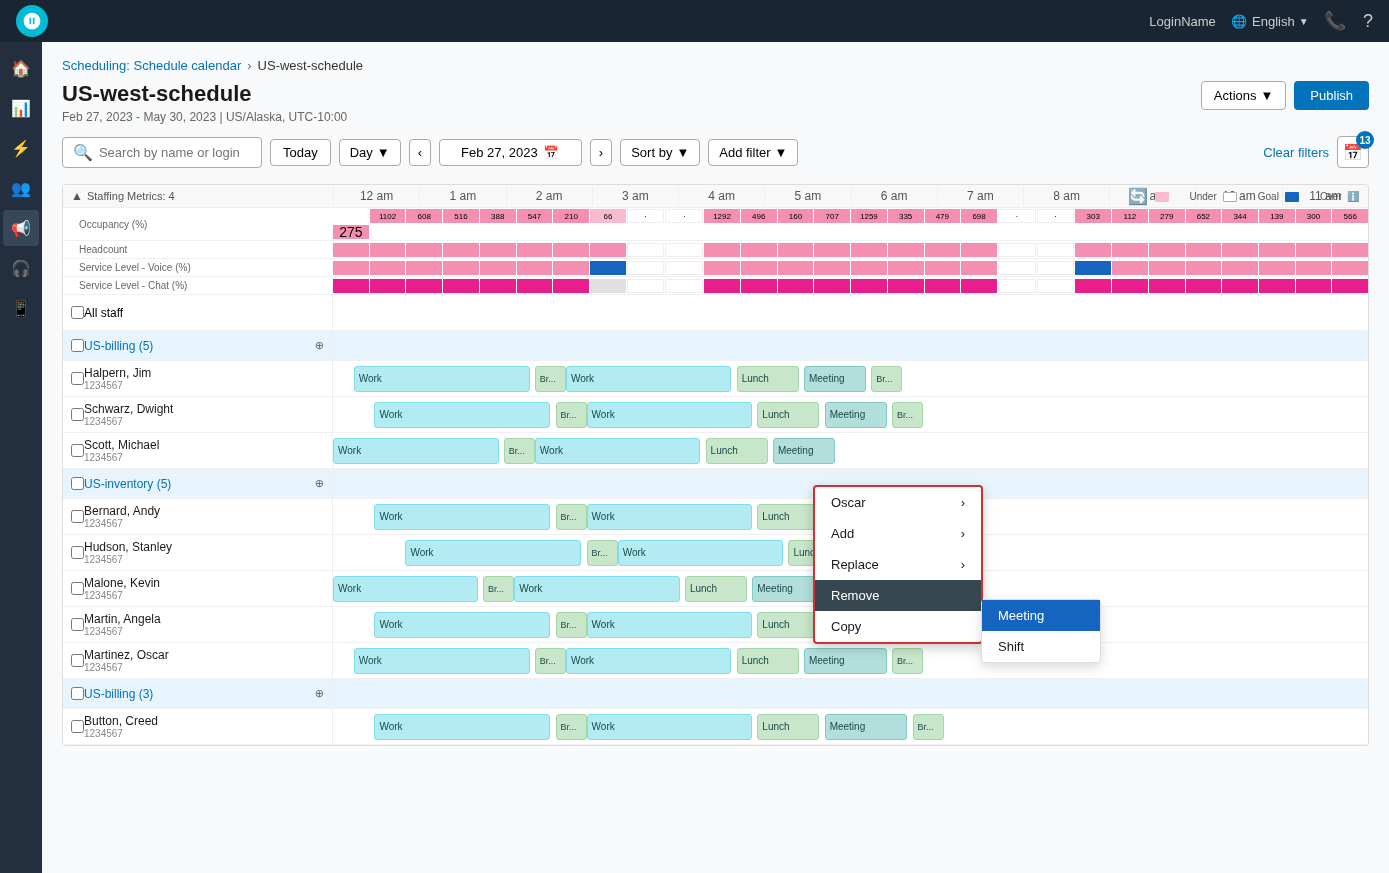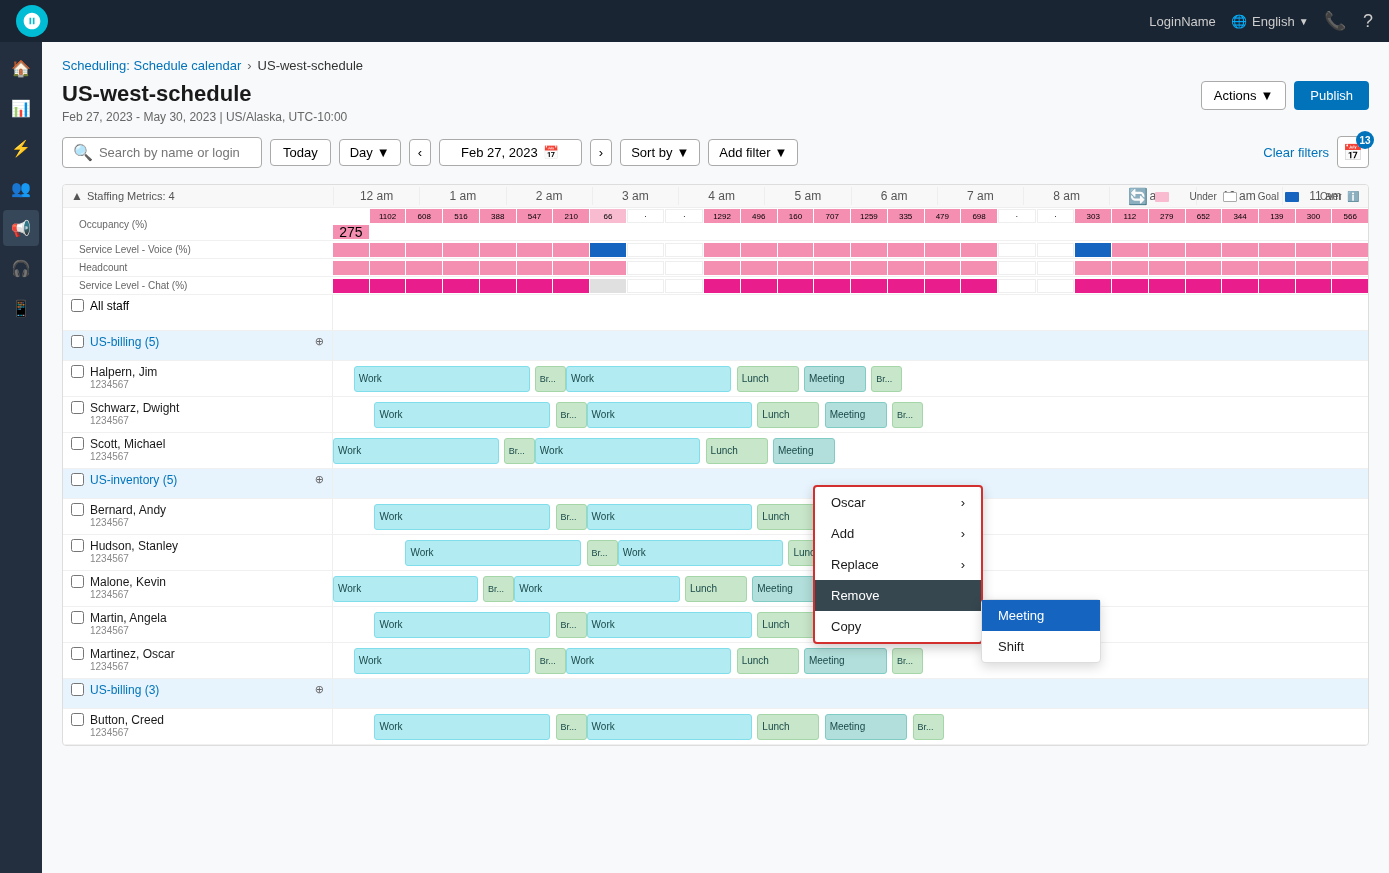--- a/index.html
+++ b/index.html
@@ -215,24 +215,23 @@
       border-bottom: 1px solid #f0f0f0;
       min-height: 36px;
       position: relative;
     }
     .schedule-row.group-row {
       background: #e8f4fd;
       min-height: 30px;
     }
     .agent-col {
       width: 270px; flex-shrink: 0;
-      display: flex; align-items: flex-start;
+      display: flex; align-items: center;
       padding: 4px 8px;
       border-right: 1px solid #eee;
-      gap: 6px;
     }
     .agent-checkbox { flex-shrink: 0; }
     .agent-info { flex: 1; }
     .agent-name { font-size: 12px; color: #1a1a1a; font-weight: 500; }
     .agent-sub { font-size: 10px; color: #888; }
     .group-label { font-size: 12px; color: #0073bb; font-weight: 500; flex: 1; }
     .group-count { font-size: 11px; color: #666; margin-left: auto; }
 
     
     .timeline-col { flex: 1; display: flex; align-items: center; position: relative; overflow: hidden; }
@@ -449,20 +448,54 @@
         <div class="metric-cell pink" style="font-size:8px;">279</div>
         <div class="metric-cell pink" style="font-size:8px;">652</div>
         <div class="metric-cell pink" style="font-size:8px;">344</div>
         <div class="metric-cell pink" style="font-size:8px;">139</div>
         <div class="metric-cell pink" style="font-size:8px;">300</div>
         <div class="metric-cell pink" style="font-size:8px;">566</div>
       </div>
     </div>
 
     <div class="metric-row">
+      <div class="metric-name">Headcount</div>
+      <div class="metric-data">
+        <div class="metric-cell pink"></div>
+        <div class="metric-cell pink"></div>
+        <div class="metric-cell pink"></div>
+        <div class="metric-cell pink"></div>
+        <div class="metric-cell pink"></div>
+        <div class="metric-cell pink"></div>
+        <div class="metric-cell pink"></div>
+        <div class="metric-cell pink"></div>
+        <div class="metric-cell white"></div>
+        <div class="metric-cell white"></div>
+        <div class="metric-cell pink"></div>
+        <div class="metric-cell pink"></div>
+        <div class="metric-cell pink"></div>
+        <div class="metric-cell pink"></div>
+        <div class="metric-cell pink"></div>
+        <div class="metric-cell pink"></div>
+        <div class="metric-cell pink"></div>
+        <div class="metric-cell pink"></div>
+        <div class="metric-cell white"></div>
+        <div class="metric-cell white"></div>
+        <div class="metric-cell pink"></div>
+        <div class="metric-cell pink"></div>
+        <div class="metric-cell pink"></div>
+        <div class="metric-cell pink"></div>
+        <div class="metric-cell pink"></div>
+        <div class="metric-cell pink"></div>
+        <div class="metric-cell pink"></div>
+        <div class="metric-cell pink"></div>
+      </div>
+    </div>
+
+    <div class="metric-row">
       <div class="metric-name">Service Level - Voice (%)</div>
       <div class="metric-data">
         <div class="metric-cell pink"></div>
         <div class="metric-cell pink"></div>
         <div class="metric-cell pink"></div>
         <div class="metric-cell pink"></div>
         <div class="metric-cell pink"></div>
         <div class="metric-cell pink"></div>
         <div class="metric-cell pink"></div>
         <div class="metric-cell blue"></div>
@@ -472,54 +505,20 @@
         <div class="metric-cell pink"></div>
         <div class="metric-cell pink"></div>
         <div class="metric-cell pink"></div>
         <div class="metric-cell pink"></div>
         <div class="metric-cell pink"></div>
         <div class="metric-cell pink"></div>
         <div class="metric-cell pink"></div>
         <div class="metric-cell white"></div>
         <div class="metric-cell white"></div>
         <div class="metric-cell blue"></div>
-        <div class="metric-cell pink"></div>
-        <div class="metric-cell pink"></div>
-        <div class="metric-cell pink"></div>
-        <div class="metric-cell pink"></div>
-        <div class="metric-cell pink"></div>
-        <div class="metric-cell pink"></div>
-        <div class="metric-cell pink"></div>
-      </div>
-    </div>
-
-    <div class="metric-row">
-      <div class="metric-name">Headcount</div>
-      <div class="metric-data">
-        <div class="metric-cell pink"></div>
-        <div class="metric-cell pink"></div>
-        <div class="metric-cell pink"></div>
-        <div class="metric-cell pink"></div>
-        <div class="metric-cell pink"></div>
-        <div class="metric-cell pink"></div>
-        <div class="metric-cell pink"></div>
-        <div class="metric-cell pink"></div>
-        <div class="metric-cell white"></div>
-        <div class="metric-cell white"></div>
-        <div class="metric-cell pink"></div>
-        <div class="metric-cell pink"></div>
-        <div class="metric-cell pink"></div>
-        <div class="metric-cell pink"></div>
-        <div class="metric-cell pink"></div>
-        <div class="metric-cell pink"></div>
-        <div class="metric-cell pink"></div>
-        <div class="metric-cell pink"></div>
-        <div class="metric-cell white"></div>
-        <div class="metric-cell white"></div>
-        <div class="metric-cell pink"></div>
         <div class="metric-cell pink"></div>
         <div class="metric-cell pink"></div>
         <div class="metric-cell pink"></div>
         <div class="metric-cell pink"></div>
         <div class="metric-cell pink"></div>
         <div class="metric-cell pink"></div>
         <div class="metric-cell pink"></div>
       </div>
     </div>
 

